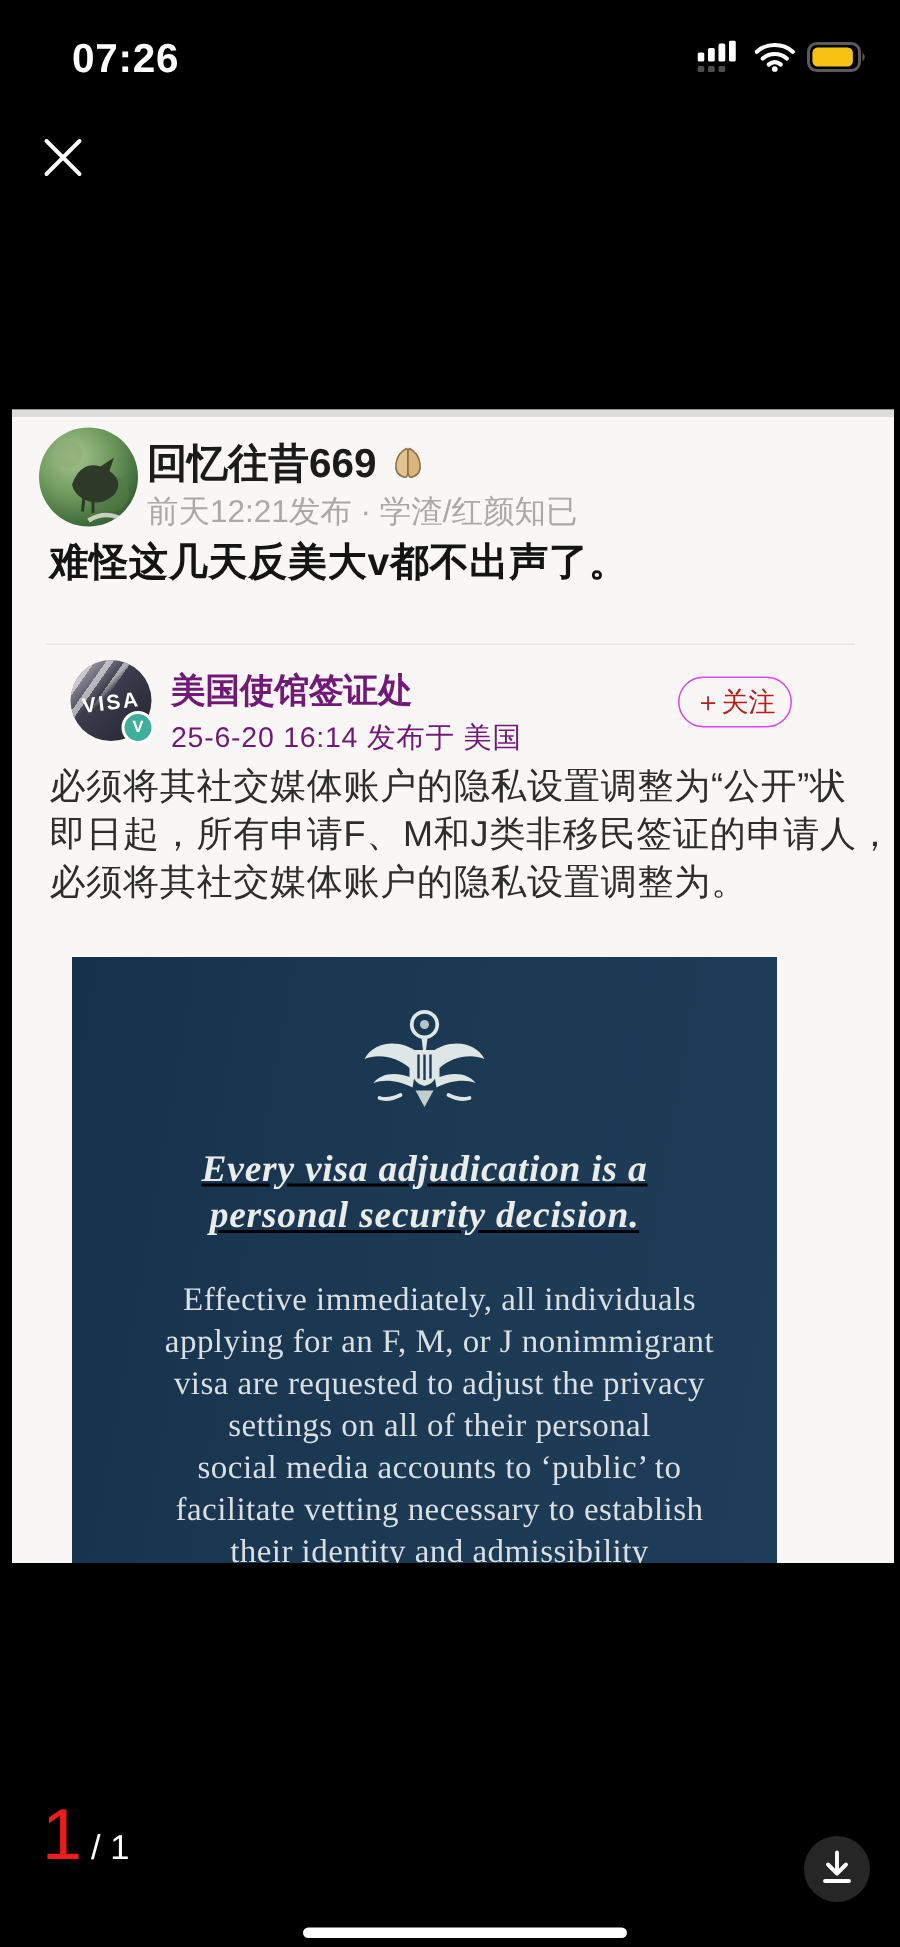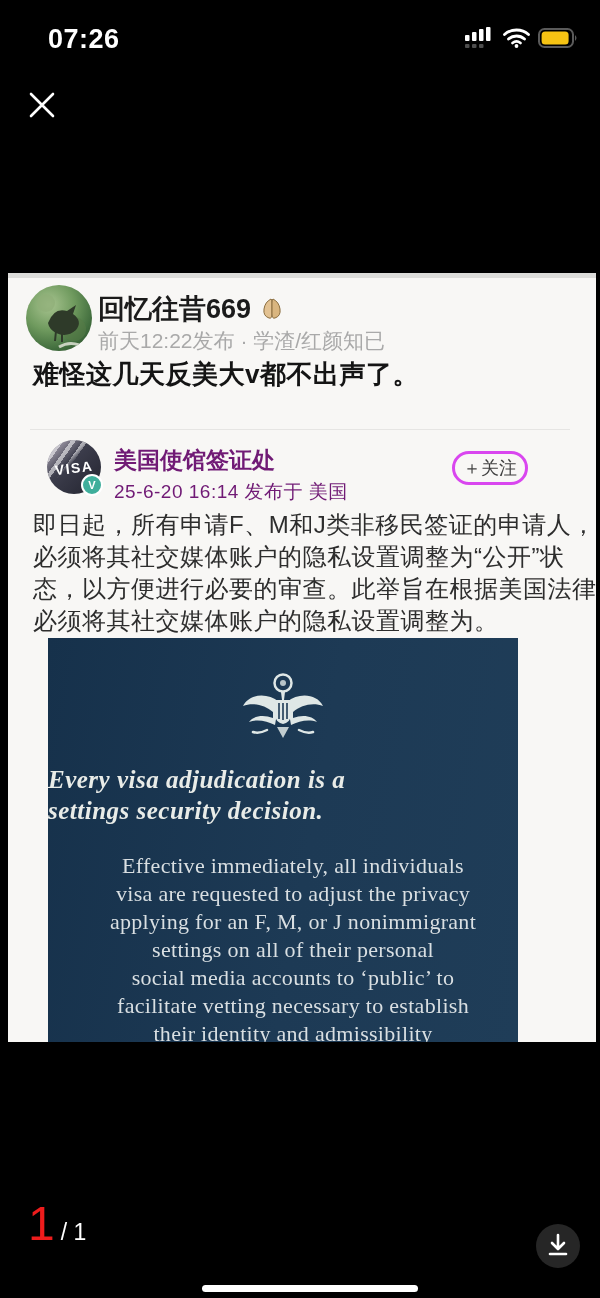--- a/index.html
+++ b/index.html
@@ -51,34 +51,34 @@
   }
   .verify-badge{
     position:absolute;right:-2px;bottom:-2px;width:18px;height:18px;border-radius:50%;
     border:2px solid #fff;display:flex;align-items:center;justify-content:center;
     color:#fff;font-size:11px;font-weight:700;
   }
   .embed-name{position:absolute;left:106px;top:172px;font-size:23px;font-weight:700;color:#701a75;}
   .embed-meta{position:absolute;left:106px;top:206px;font-size:19px;color:#701a75;letter-spacing:.5px;}
   .follow-btn{
     position:absolute;left:444px;top:178px;width:76px;height:34px;
-    background:none;border:3px solid #d946ef;border-radius:18px;
-    color:#404040;font-size:18px;font-family:"Liberation Sans",sans-serif;cursor:pointer;
+    background:none;border:1px solid #d946ef;border-radius:18px;
+    color:#b91c1c;font-size:18px;font-family:"Liberation Sans",sans-serif;cursor:pointer;
   }
   
   .cn-body{position:absolute;left:25px;top:236px;}
   .cn-line{font-size:24px;line-height:32px;color:#2d2d2d;letter-spacing:.5px;white-space:nowrap;}
   
   .blue-image{
     position:absolute;left:40px;top:365px;width:470px;height:404px;
     background:linear-gradient(100deg,#16314b 0%,#1d3a55 55%,#1f3d58 100%);
     overflow:hidden;
   }
   .seal{position:absolute;left:50%;top:34px;transform:translateX(-50%);}
-  .blue-headline{position:absolute;left:0;top:126px;width:100%;text-align:left;}
+  .blue-headline{position:absolute;left:0;top:126px;width:100%;text-align:center;text-decoration:underline;}
   .blue-headline .hl{
     font-family:"Liberation Serif",serif;font-style:italic;font-weight:700;
     font-size:25px;line-height:31px;color:#e9ece8;letter-spacing:.5px;
   }
   .blue-body{position:absolute;left:0;top:214px;width:100%;text-align:center;}
   .blue-body .bl{
     font-family:"Liberation Serif",serif;font-size:22px;line-height:28px;color:#d9dfe2;letter-spacing:.3px;padding-left:20px;
   }
   
   .page-indicator{position:absolute;left:28px;top:1200px;display:flex;align-items:baseline;gap:6px;}
@@ -149,64 +149,63 @@
     </div>
     <div class="name-row">
       <span class="author-name">回忆往昔669</span>
       <span class="author-emoji">
         <svg width="26" height="26" viewBox="0 0 26 26">
           <path d="M12 3 Q6 6 5 13 Q4 20 10 22 Q13 23 13 18 L13 7 Q13 3 12 3 Z" fill="#e3c292" stroke="#8a6d3f" stroke-width="1"></path>
           <path d="M14 3 Q20 6 21 13 Q22 20 16 22 Q13 23 13 18 L13 7 Q13 3 14 3 Z" fill="#d9b57f" stroke="#8a6d3f" stroke-width="1"></path>
         </svg>
       </span>
     </div>
-    <div class="author-meta">前天12:22发布 · 学渣/红颜知已</div>
+    <div class="author-meta">前天12:21发布 · 学渣/红颜知已</div>
 
     <div class="post-title">难怪这几天反美大v都不出声了。</div>
 
     <div class="divider"></div>
 
     <div class="avatar-visa">
       <div class="stripes"></div>
       <div class="visa-text">VISA</div>
       <div class="verify-badge" style="background:#3fae9b;">V</div>
     </div>
     <div class="embed-name">美国使馆签证处</div>
     <div class="embed-meta">25-6-20 16:14  发布于 美国</div>
     <button class="follow-btn">＋关注</button>
 
     <div class="cn-body">
+      <div class="cn-line">必须将其社交媒体账户的隐私设置调整为“公开”状</div>
       <div class="cn-line">即日起，所有申请F、M和J类非移民签证的申请人，</div>
-      <div class="cn-line">必须将其社交媒体账户的隐私设置调整为“公开”状</div>
-      <div class="cn-line">态，以方便进行必要的审查。此举旨在根据美国法律</div>
       <div class="cn-line">必须将其社交媒体账户的隐私设置调整为。</div>
     </div>
 
     <div class="blue-image">
       <span class="seal">
         <svg width="92" height="70" viewBox="0 0 92 70">
           <circle cx="46" cy="11" r="8.5" fill="none" stroke="#dfe7e6" stroke-width="2.5"></circle>
           <circle cx="46" cy="11" r="3" fill="#dfe7e6" opacity=".8"></circle>
           <path d="M44 20 L48 20 L47 28 L45 28 Z" fill="#dfe7e6"></path>
           <path d="M42 30 C30 20 12 22 6 34 C16 30 28 33 36 40 L36 46 C26 42 16 44 12 50 C20 47 30 49 38 53 Z" fill="#dfe7e6"></path>
           <path d="M50 30 C62 20 80 22 86 34 C76 30 64 33 56 40 L56 46 C66 42 76 44 80 50 C72 47 62 49 54 53 Z" fill="#dfe7e6"></path>
           <path d="M38 28 h16 v14 q0 8 -8 10 q-8 -2 -8 -10 Z" fill="#dfe7e6"></path>
           <path d="M42 31 v16 M46 31 v17 M50 31 v16" stroke="#1d3a55" stroke-width="1.6"></path>
           <path d="M40 55 L46 66 L52 55 Z" fill="#dfe7e6" opacity=".85"></path>
           <path d="M30 58 q-8 4 -14 2 M62 58 q8 4 14 2" stroke="#dfe7e6" stroke-width="2.5" fill="none" stroke-linecap="round"></path>
         </svg>
       </span>
       <div class="blue-headline">
         <div class="hl">Every visa adjudication is a</div>
-        <div class="hl">settings security decision.</div>
+        <div class="hl">personal security decision.</div>
       </div>
       <div class="blue-body">
         <div class="bl">Effective immediately, all individuals</div>
+        <div class="bl">applying for an F, M, or J nonimmigrant</div>
         <div class="bl">visa are requested to adjust the privacy</div>
-        <div class="bl">applying for an F, M, or J nonimmigrant</div>
         <div class="bl">settings on all of their personal</div>
         <div class="bl">social media accounts to ‘public’ to</div>
         <div class="bl">facilitate vetting necessary to establish</div>
         <div class="bl">their identity and admissibility</div>
       </div>
     </div>
   </div>
 
   <div class="page-indicator">
     <span class="page-current" style="color:#ee1c1c;">1</span>

